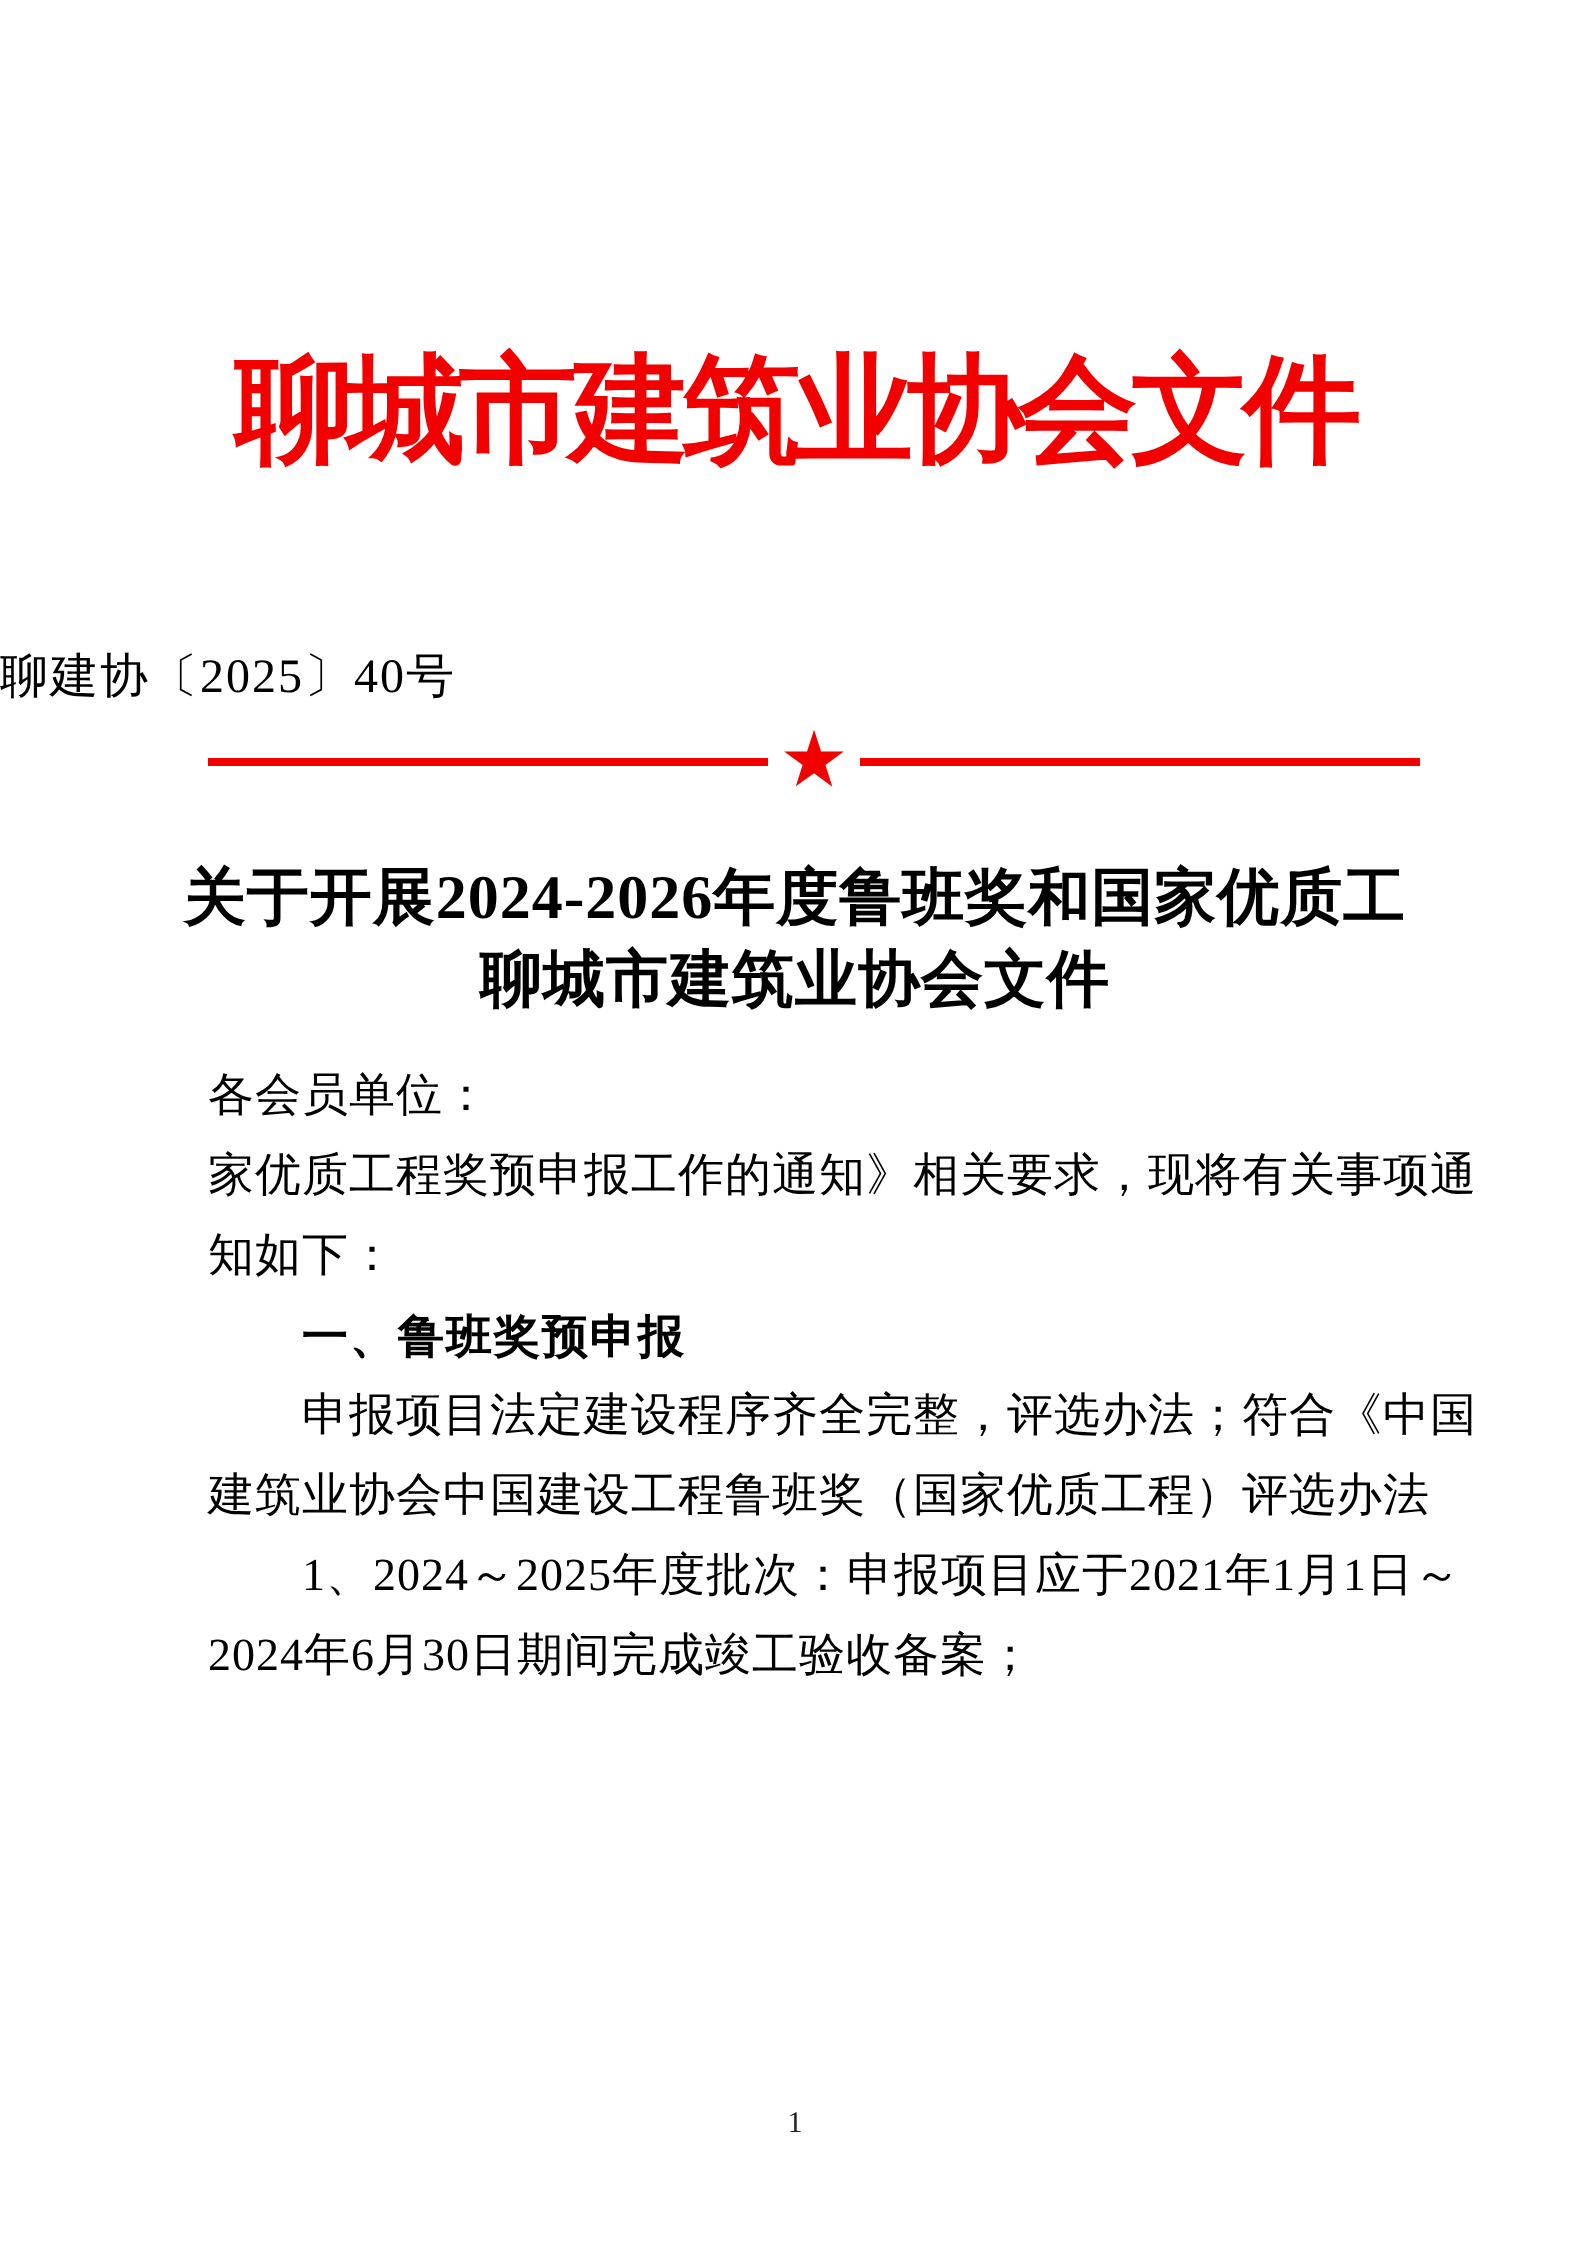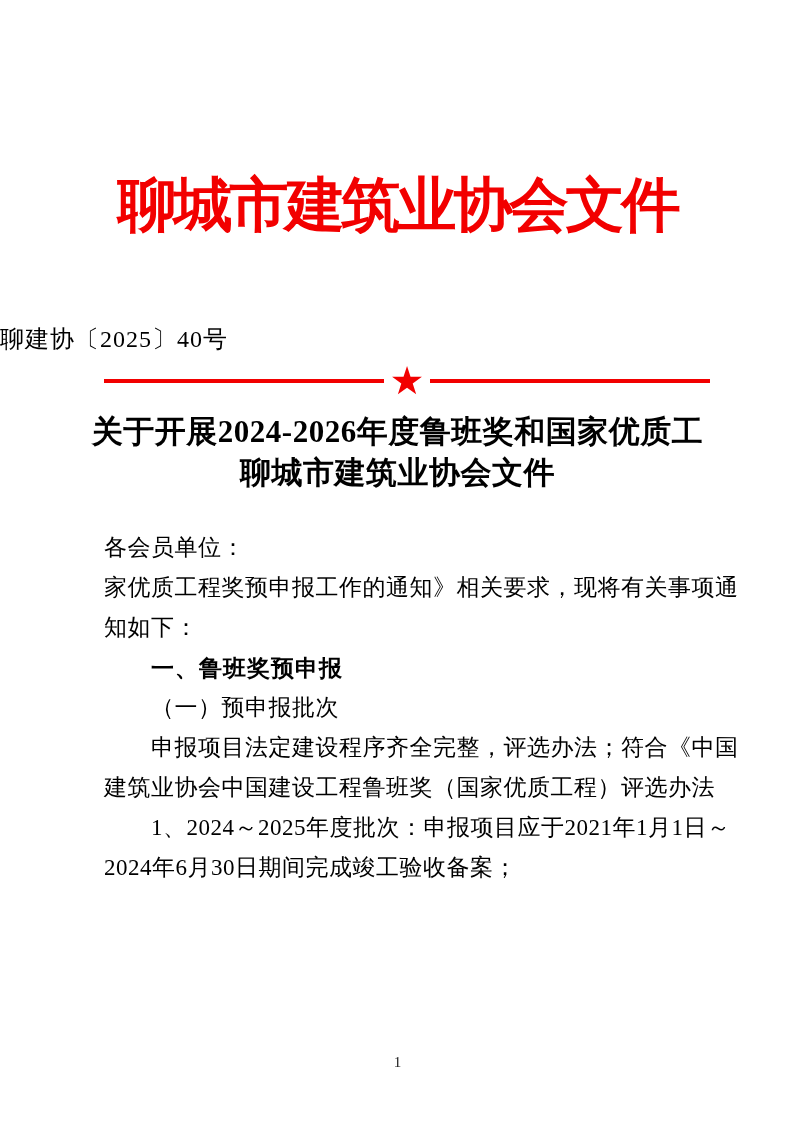--- a/index.html
+++ b/index.html
@@ -52,21 +52,21 @@
     background: var(--red);
   }
   .red-rule .star {
     color: var(--red);
     font-size: 34px;
     line-height: 30px;
     margin: 0 6px;
   }
   .doc-title {
     position: absolute;
-    top: 411px;
+    top: 428px;
     left: 0;
     width: 100%;
     text-align: center;
     font-weight: bold;
     font-size: 31px;
     line-height: 41px;
     letter-spacing: 0.5px;
   }
   .body-block {
     position: absolute;
@@ -119,21 +119,20 @@
   <div class="doc-title">
     <div>关于开展2024-2026年度鲁班奖和国家优质工</div>
     <div>聊城市建筑业协会文件</div>
   </div>
 
   <div class="body-block" id="body-lines">
       <div class="body-line fangsong">各会员单位：</div>
       <div class="body-line fangsong">家优质工程奖预申报工作的通知》相关要求，现将有关事项通</div>
       <div class="body-line fangsong">知如下：</div>
       <div class="body-line heiti-bold indent">一、鲁班奖预申报</div>
-      <div class="body-line kaiti indent">（一）预申报批次</div>
       <div class="body-line fangsong indent">申报项目法定建设程序齐全完整，评选办法；符合《中国</div>
       <div class="body-line fangsong">建筑业协会中国建设工程鲁班奖（国家优质工程）评选办法</div>
       <div class="body-line fangsong indent">1、2024～2025年度批次：申报项目应于2021年1月1日～</div>
       <div class="body-line fangsong">2024年6月30日期间完成竣工验收备案；</div>
     </div>
 
   <div class="page-number">1</div>
 
 </div>
 

